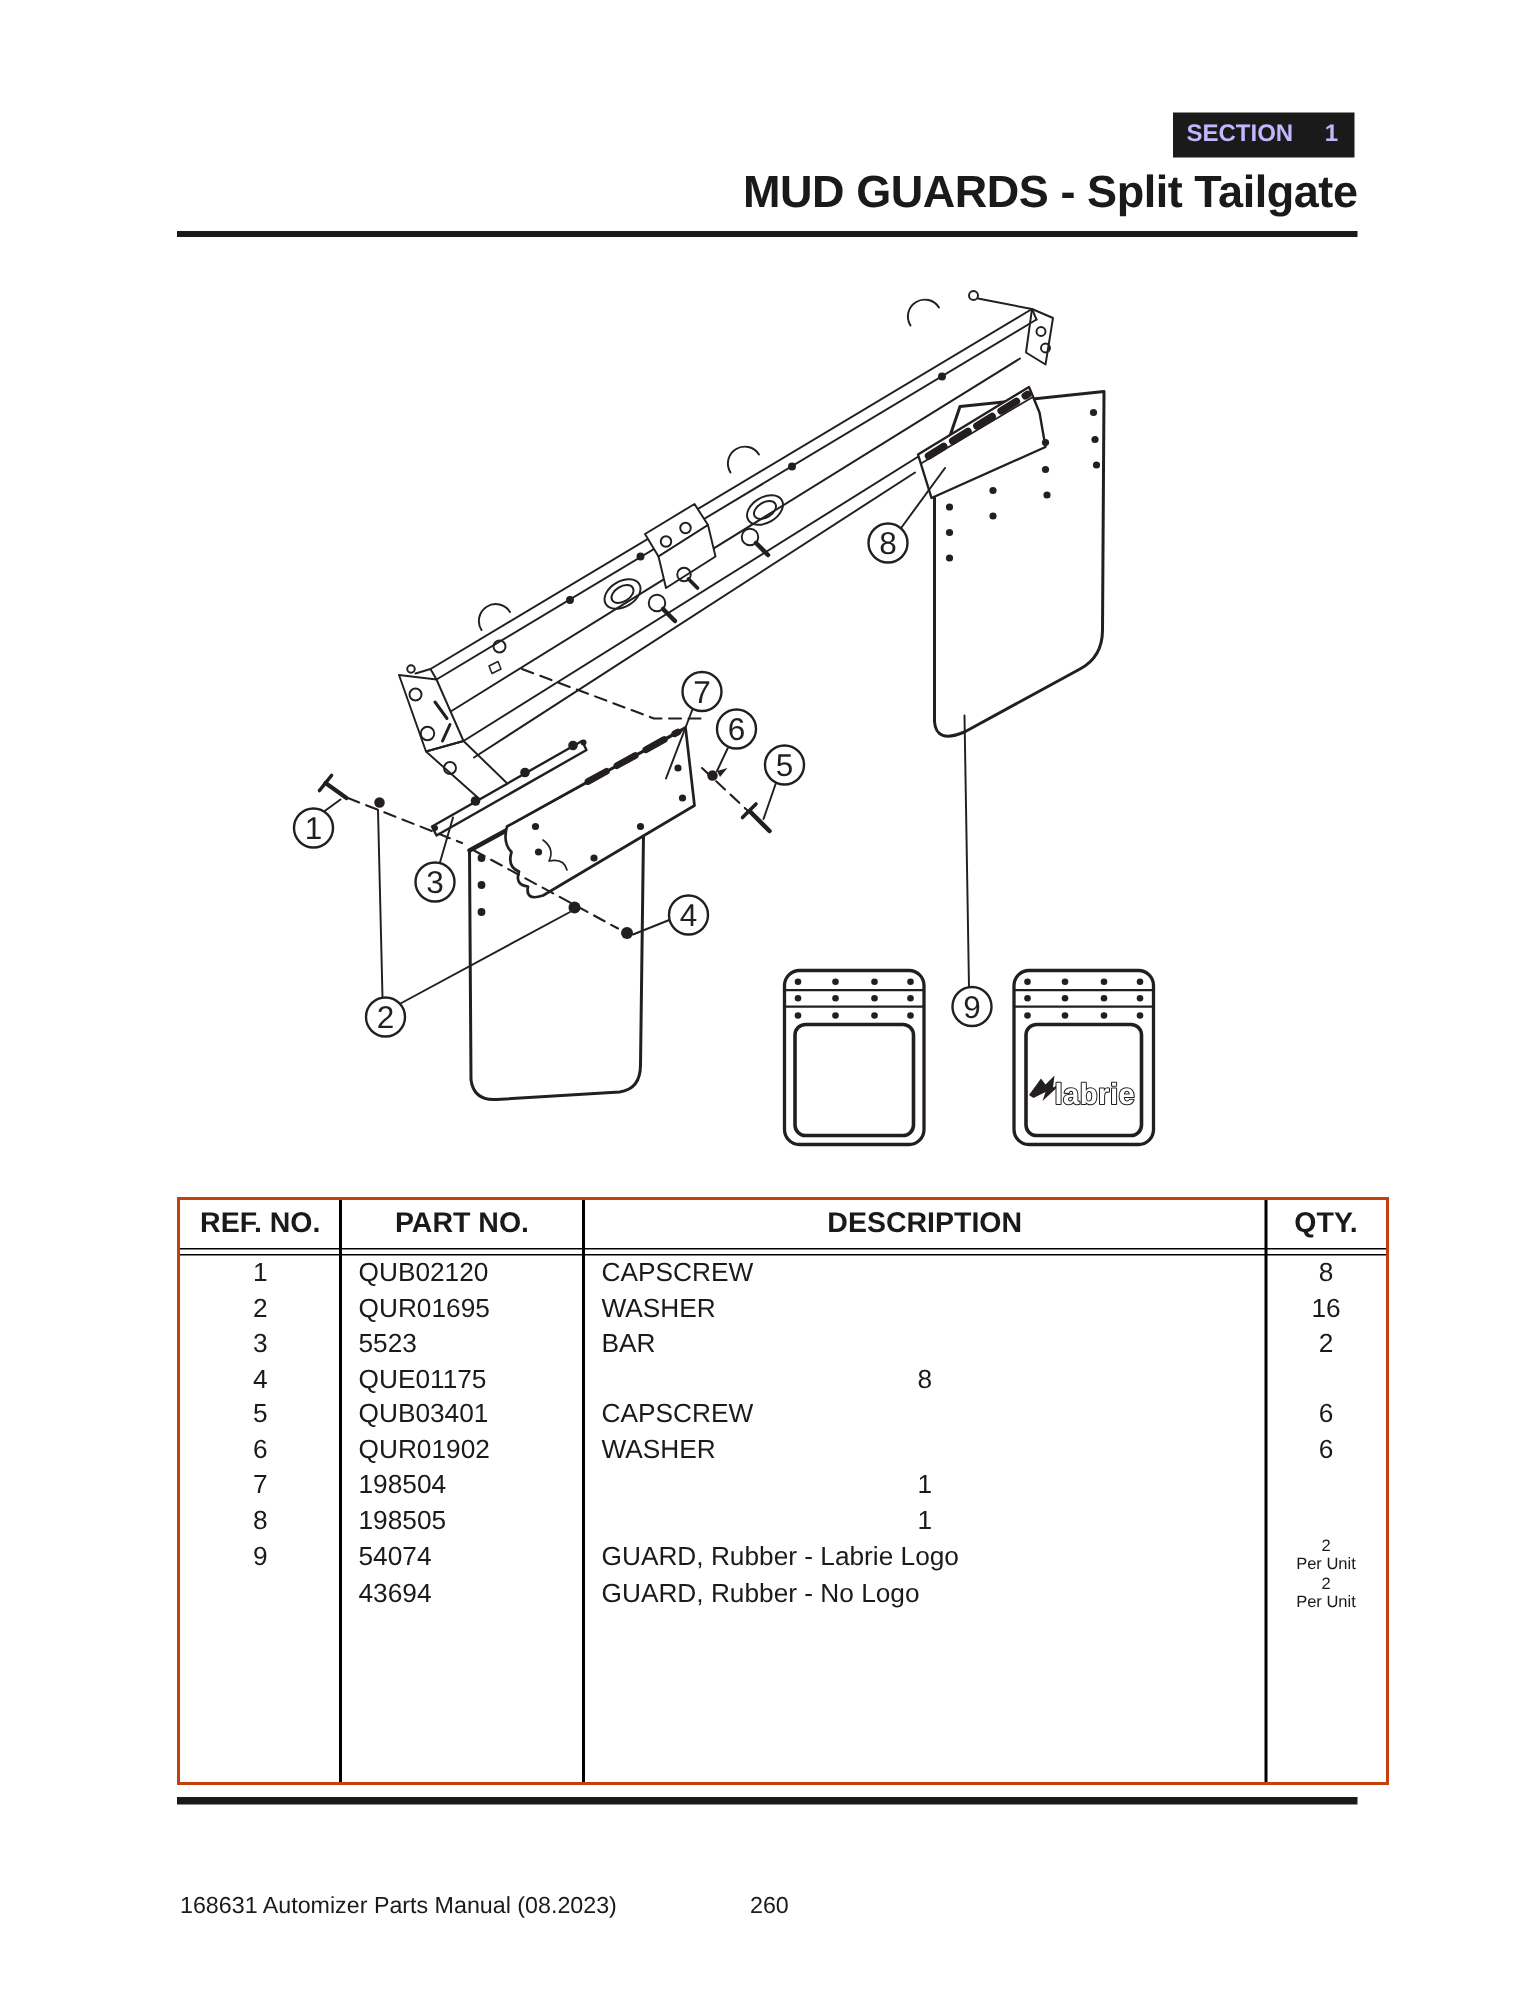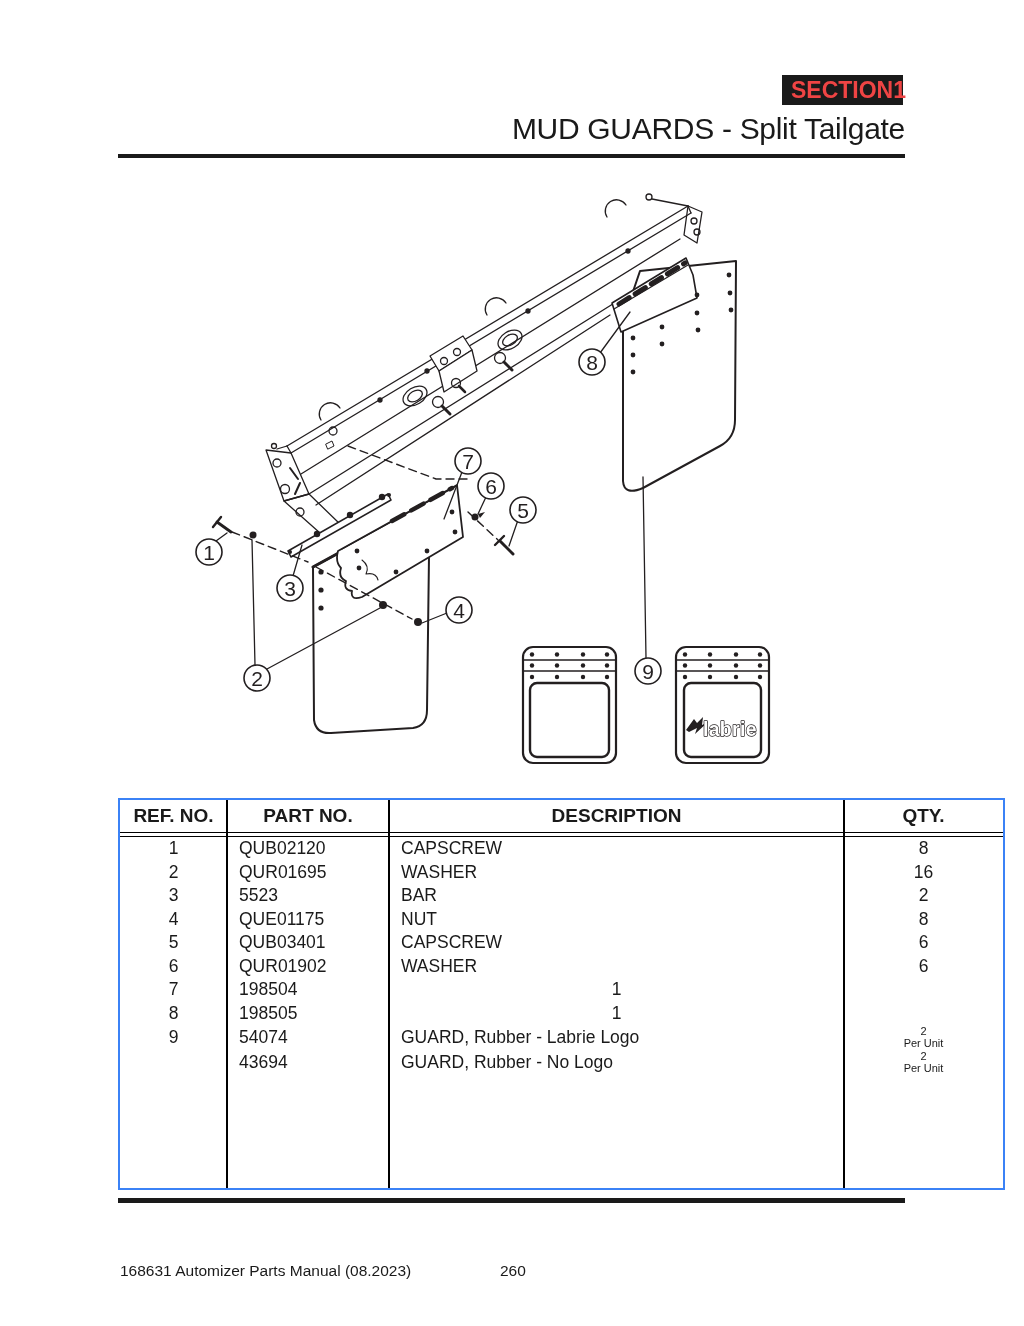--- a/index.html
+++ b/index.html
@@ -1,30 +1,30 @@
 <!DOCTYPE html>
 <html><head>
 <meta charset="utf-8">
 <style>
   html,body{margin:0;padding:0;background:#e8e8e8;}
   .page{position:relative;width:1024px;height:1326px;background:#ffffff;margin:0 auto;
         font-family:"Liberation Sans",sans-serif;color:#1a1a1a;overflow:hidden;}
   
   .badge{position:absolute;left:782px;top:75px;width:121px;height:30px;background:#1a1a1a;
-         color:#ef4444;font-weight:bold;font-size:23px;display:flex;justify-content:space-between;
+         color:#c4b5fd;font-weight:bold;font-size:16px;display:flex;justify-content:space-between;
          align-items:center;padding:0 11px 0 9px;box-sizing:border-box;}
-  .title{position:absolute;top:112px;right:119px;font-size:30px;font-weight:normal;
+  .title{position:absolute;top:112px;right:119px;font-size:30px;font-weight:bold;
          letter-spacing:-0.3px;white-space:nowrap;}
   .hr-top{position:absolute;left:118px;top:154px;width:787px;height:4px;background:#1a1a1a;}
   .hr-bottom{position:absolute;left:118px;top:1198px;width:787px;height:5px;background:#1a1a1a;}
   
   svg.diagram{position:absolute;left:0;top:0;}
   
-  .parts-table{position:absolute;left:118px;top:798px;width:887px;height:392px;
-               border:2px solid #3b82f6;box-sizing:border-box;}
+  .parts-table{position:absolute;left:118px;top:798px;width:808px;height:392px;
+               border:2px solid #c2410c;box-sizing:border-box;}
   .col-line{position:absolute;top:0;bottom:0;width:2px;background:#000;}
   .thead{display:grid;grid-template-columns:107px 162px 455px 1fr;height:32px;
          align-items:center;font-weight:bold;font-size:19px;text-align:center;}
   .dbl{height:5px;border-top:1.6px solid #000;border-bottom:1.6px solid #000;box-sizing:border-box;}
   .trow{display:grid;grid-template-columns:107px 162px 455px 1fr;height:23.5px;
         font-size:17.5px;align-items:center;}
   .trow.tall{height:25px;}
   .c-ref{text-align:center;}
   .c-part,.c-desc{padding-left:12px;white-space:nowrap;}
   .c-qty{text-align:center;}
@@ -299,21 +299,20 @@
         </div>
         <div class="trow">
           <div class="c-ref">3</div>
           <div class="c-part">5523</div>
           <div class="c-desc">BAR</div>
           <div class="c-qty">2</div>
         </div>
         <div class="trow">
           <div class="c-ref">4</div>
           <div class="c-part">QUE01175</div>
-          <div class="c-desc">NUT</div>
           <div class="c-qty">8</div>
         </div>
         <div class="trow">
           <div class="c-ref">5</div>
           <div class="c-part">QUB03401</div>
           <div class="c-desc">CAPSCREW</div>
           <div class="c-qty">6</div>
         </div>
         <div class="trow">
           <div class="c-ref">6</div>

